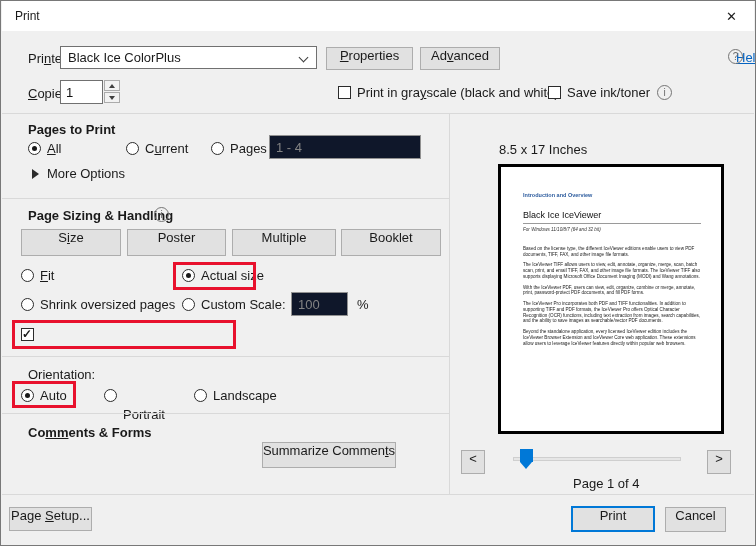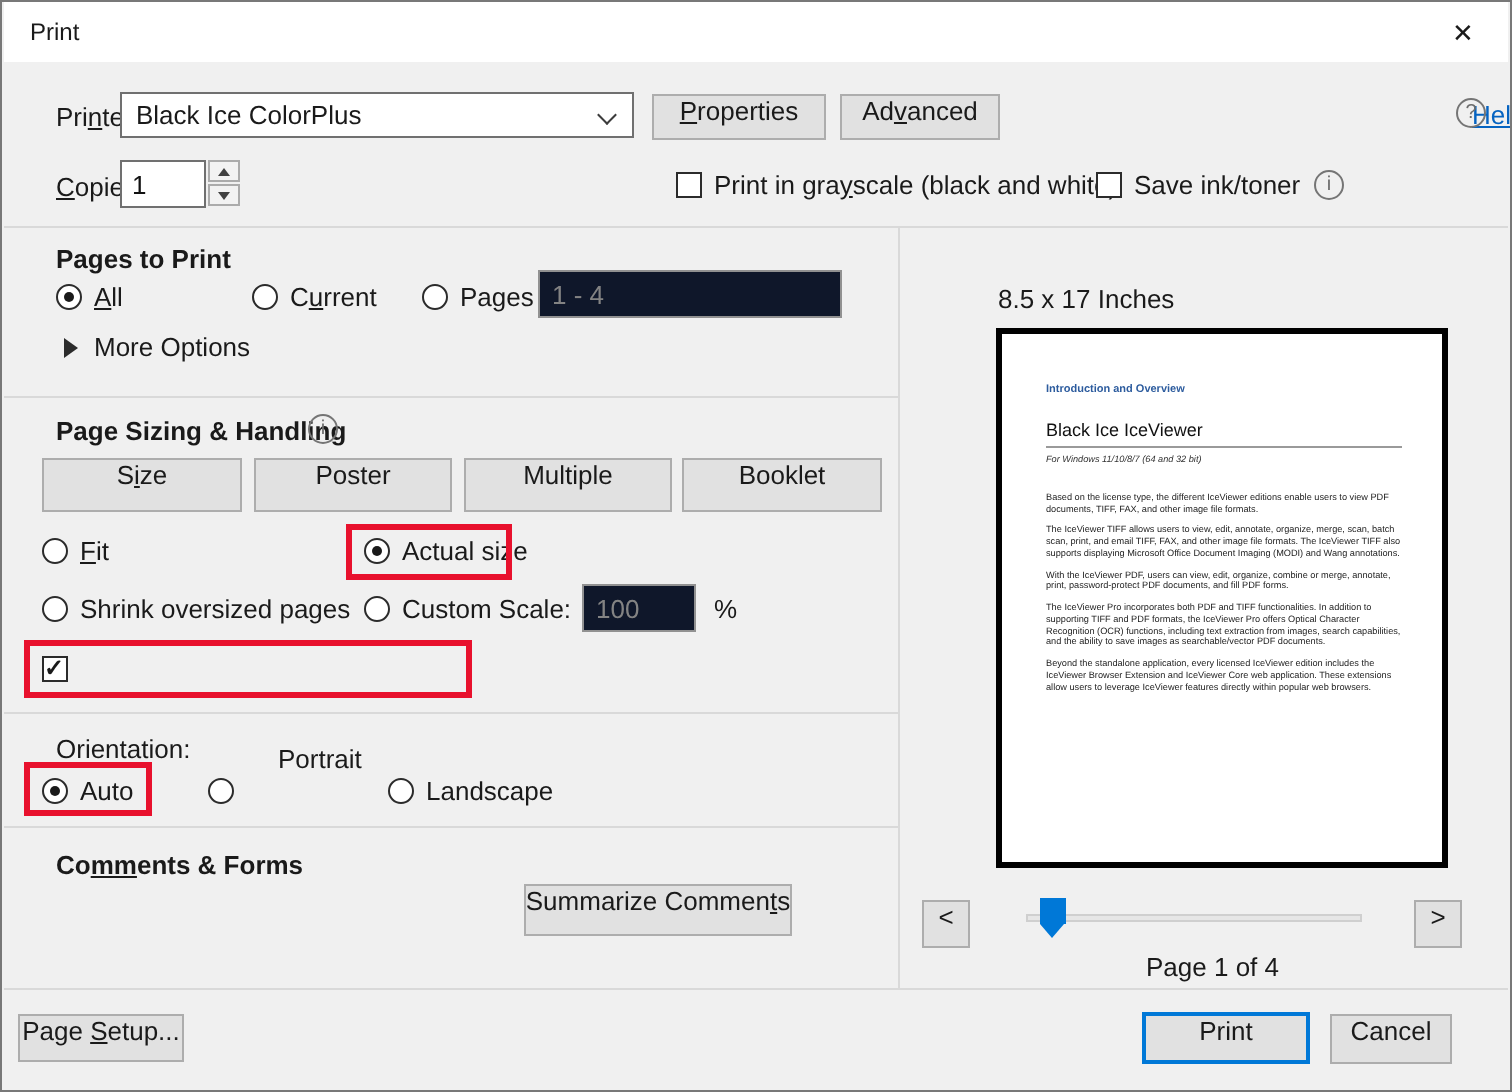--- a/index.html
+++ b/index.html
@@ -129,21 +129,21 @@
   <div class="checkbox checked" style="left:20px; top:327px;"></div>
   <div class="redbox" style="left:11px; top:319px; width:224px; height:29px;"></div>
 
   <div class="sep" style="left:1px; top:355px; width:447px;"></div>
 
   <div class="lbl hdr" style="left:27px; top:366px; font-weight:normal;">Orientation:</div>
   <div class="radio checked" style="left:20px; top:388px;"></div>
   <div class="lbl" style="left:39px; top:387px;">Auto</div>
   <div class="redbox" style="left:11px; top:380px; width:64px; height:27px;"></div>
   <div class="radio" style="left:103px; top:388px;"></div>
-  <div class="lbl" style="left:122px; top:371px;margin-left:16px;">Portrait</div>
+  <div class="lbl" style="left:122px; top:406px;">Portrait</div>
   <div class="radio" style="left:193px; top:388px;"></div>
   <div class="lbl" style="left:212px; top:387px;">Landscape</div>
 
   <div class="sep" style="left:1px; top:412px; width:447px;"></div>
 
   <div class="lbl hdr" style="left:27px; top:424px;"><span>Co</span><u>mm</u><span>ents &amp; Forms</span></div>
   <div class="btn" style="left:261px; top:441px; width:134px; height:26px;">
       <span><span>Summarize Commen</span><u>t</u><span>s</span></span>
     </div>
 

